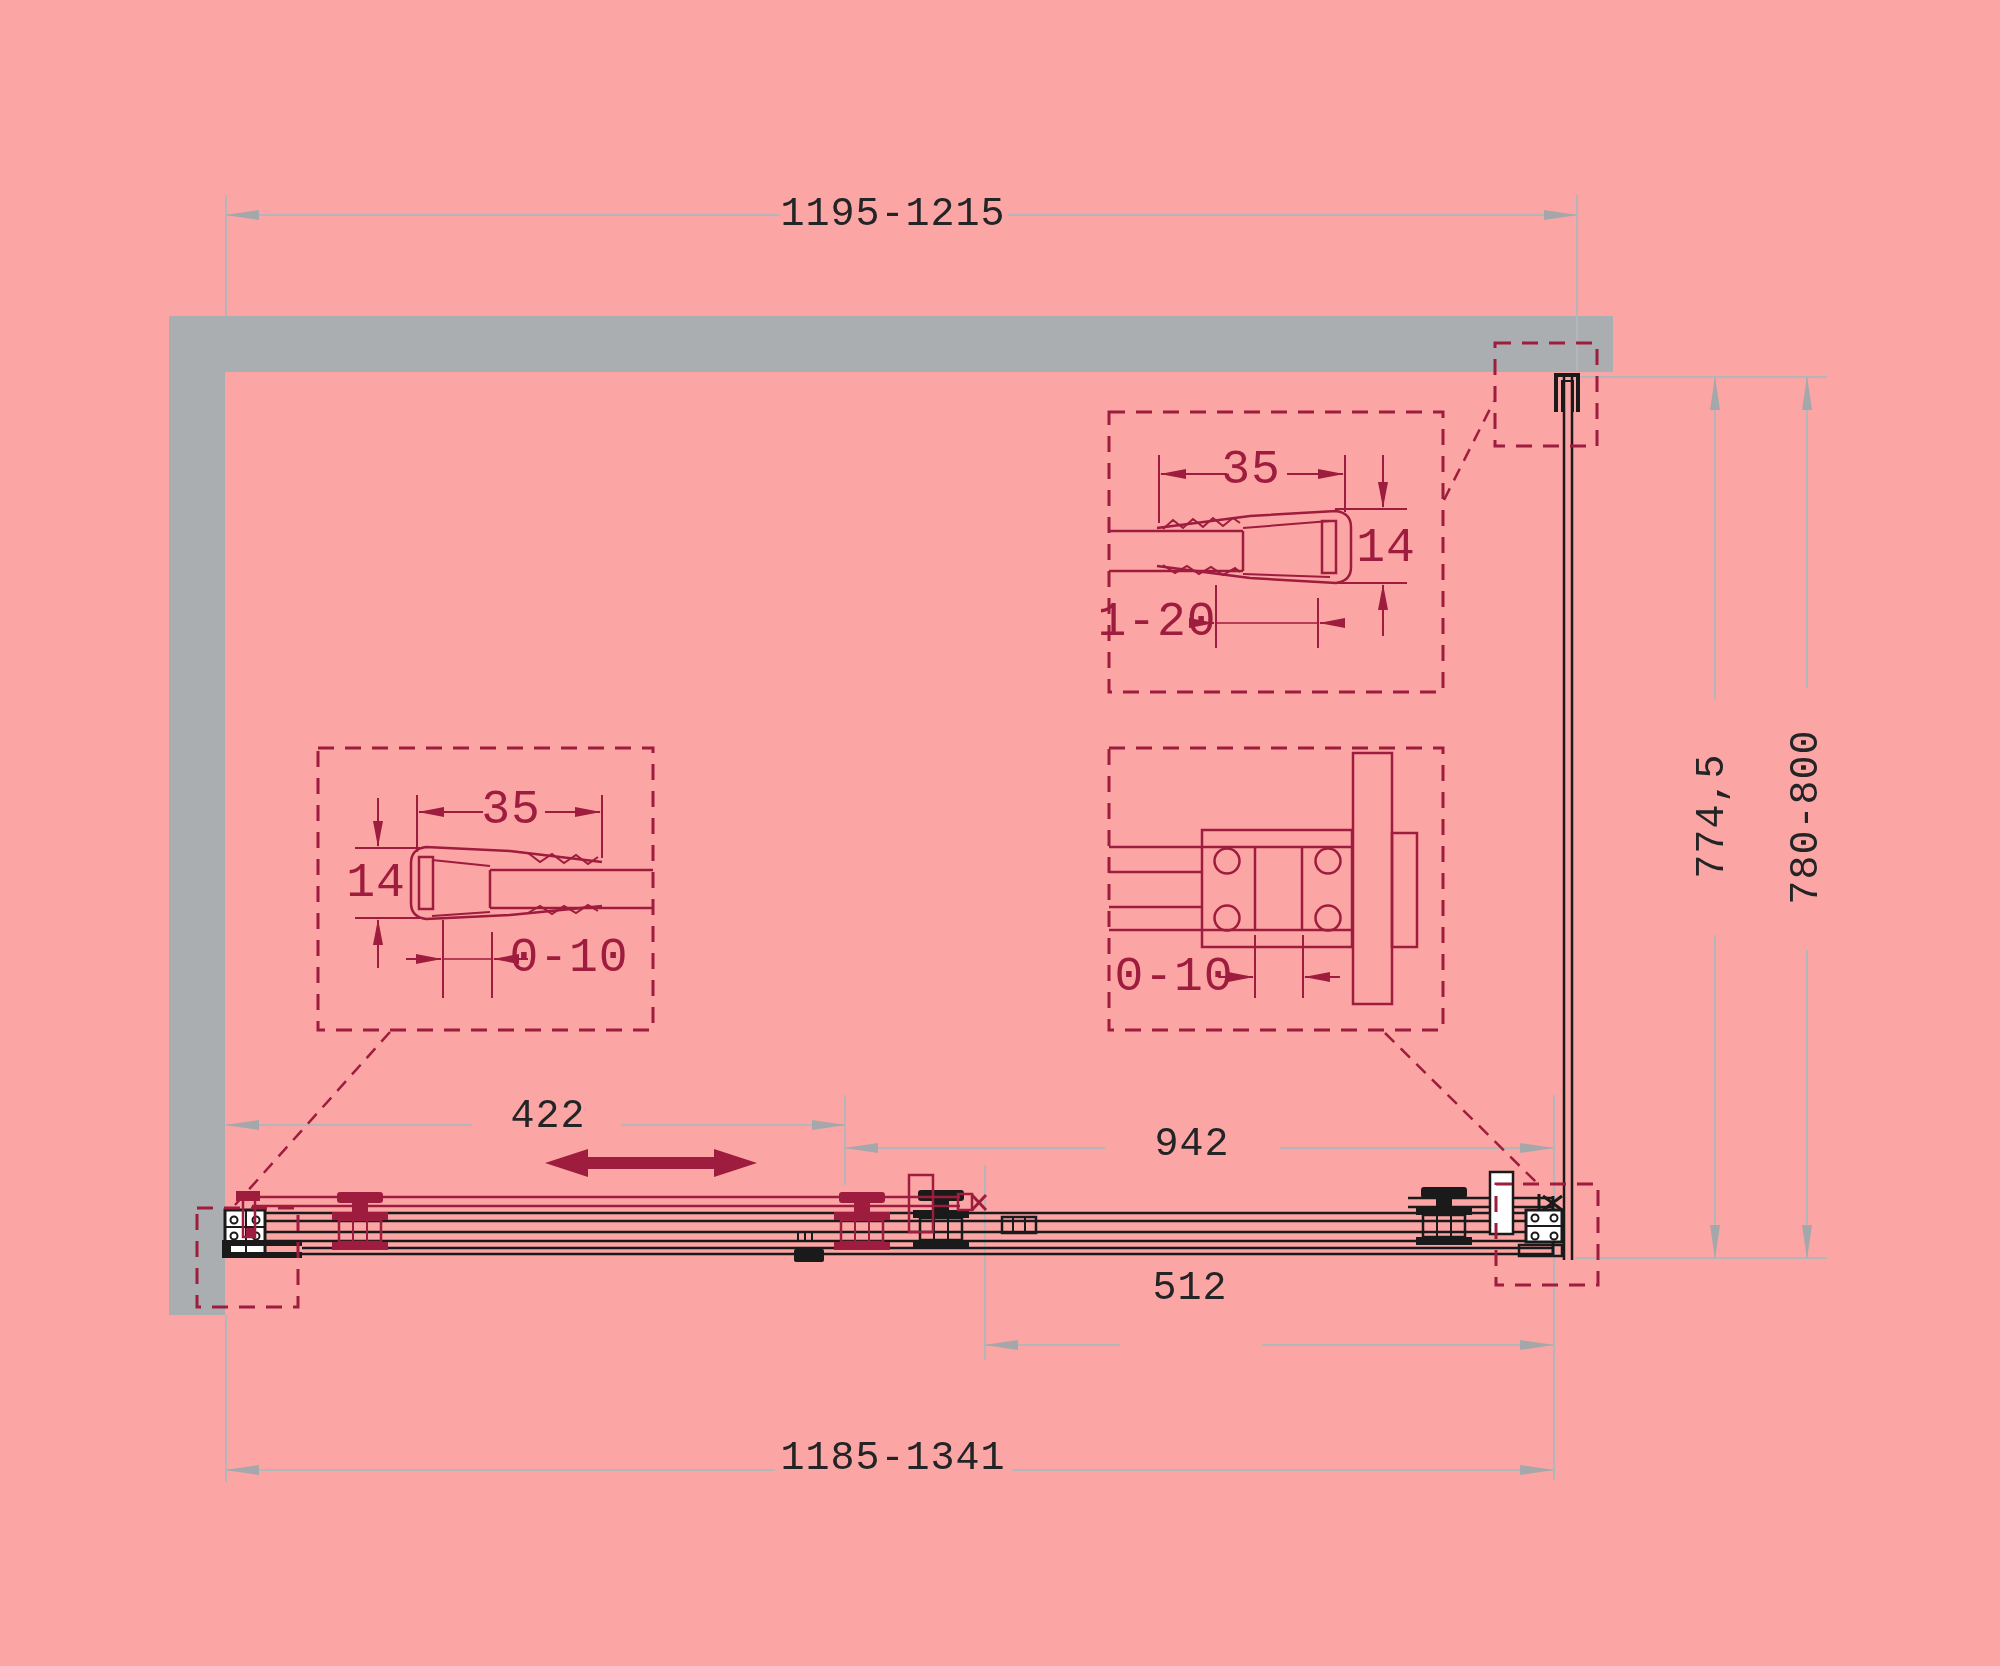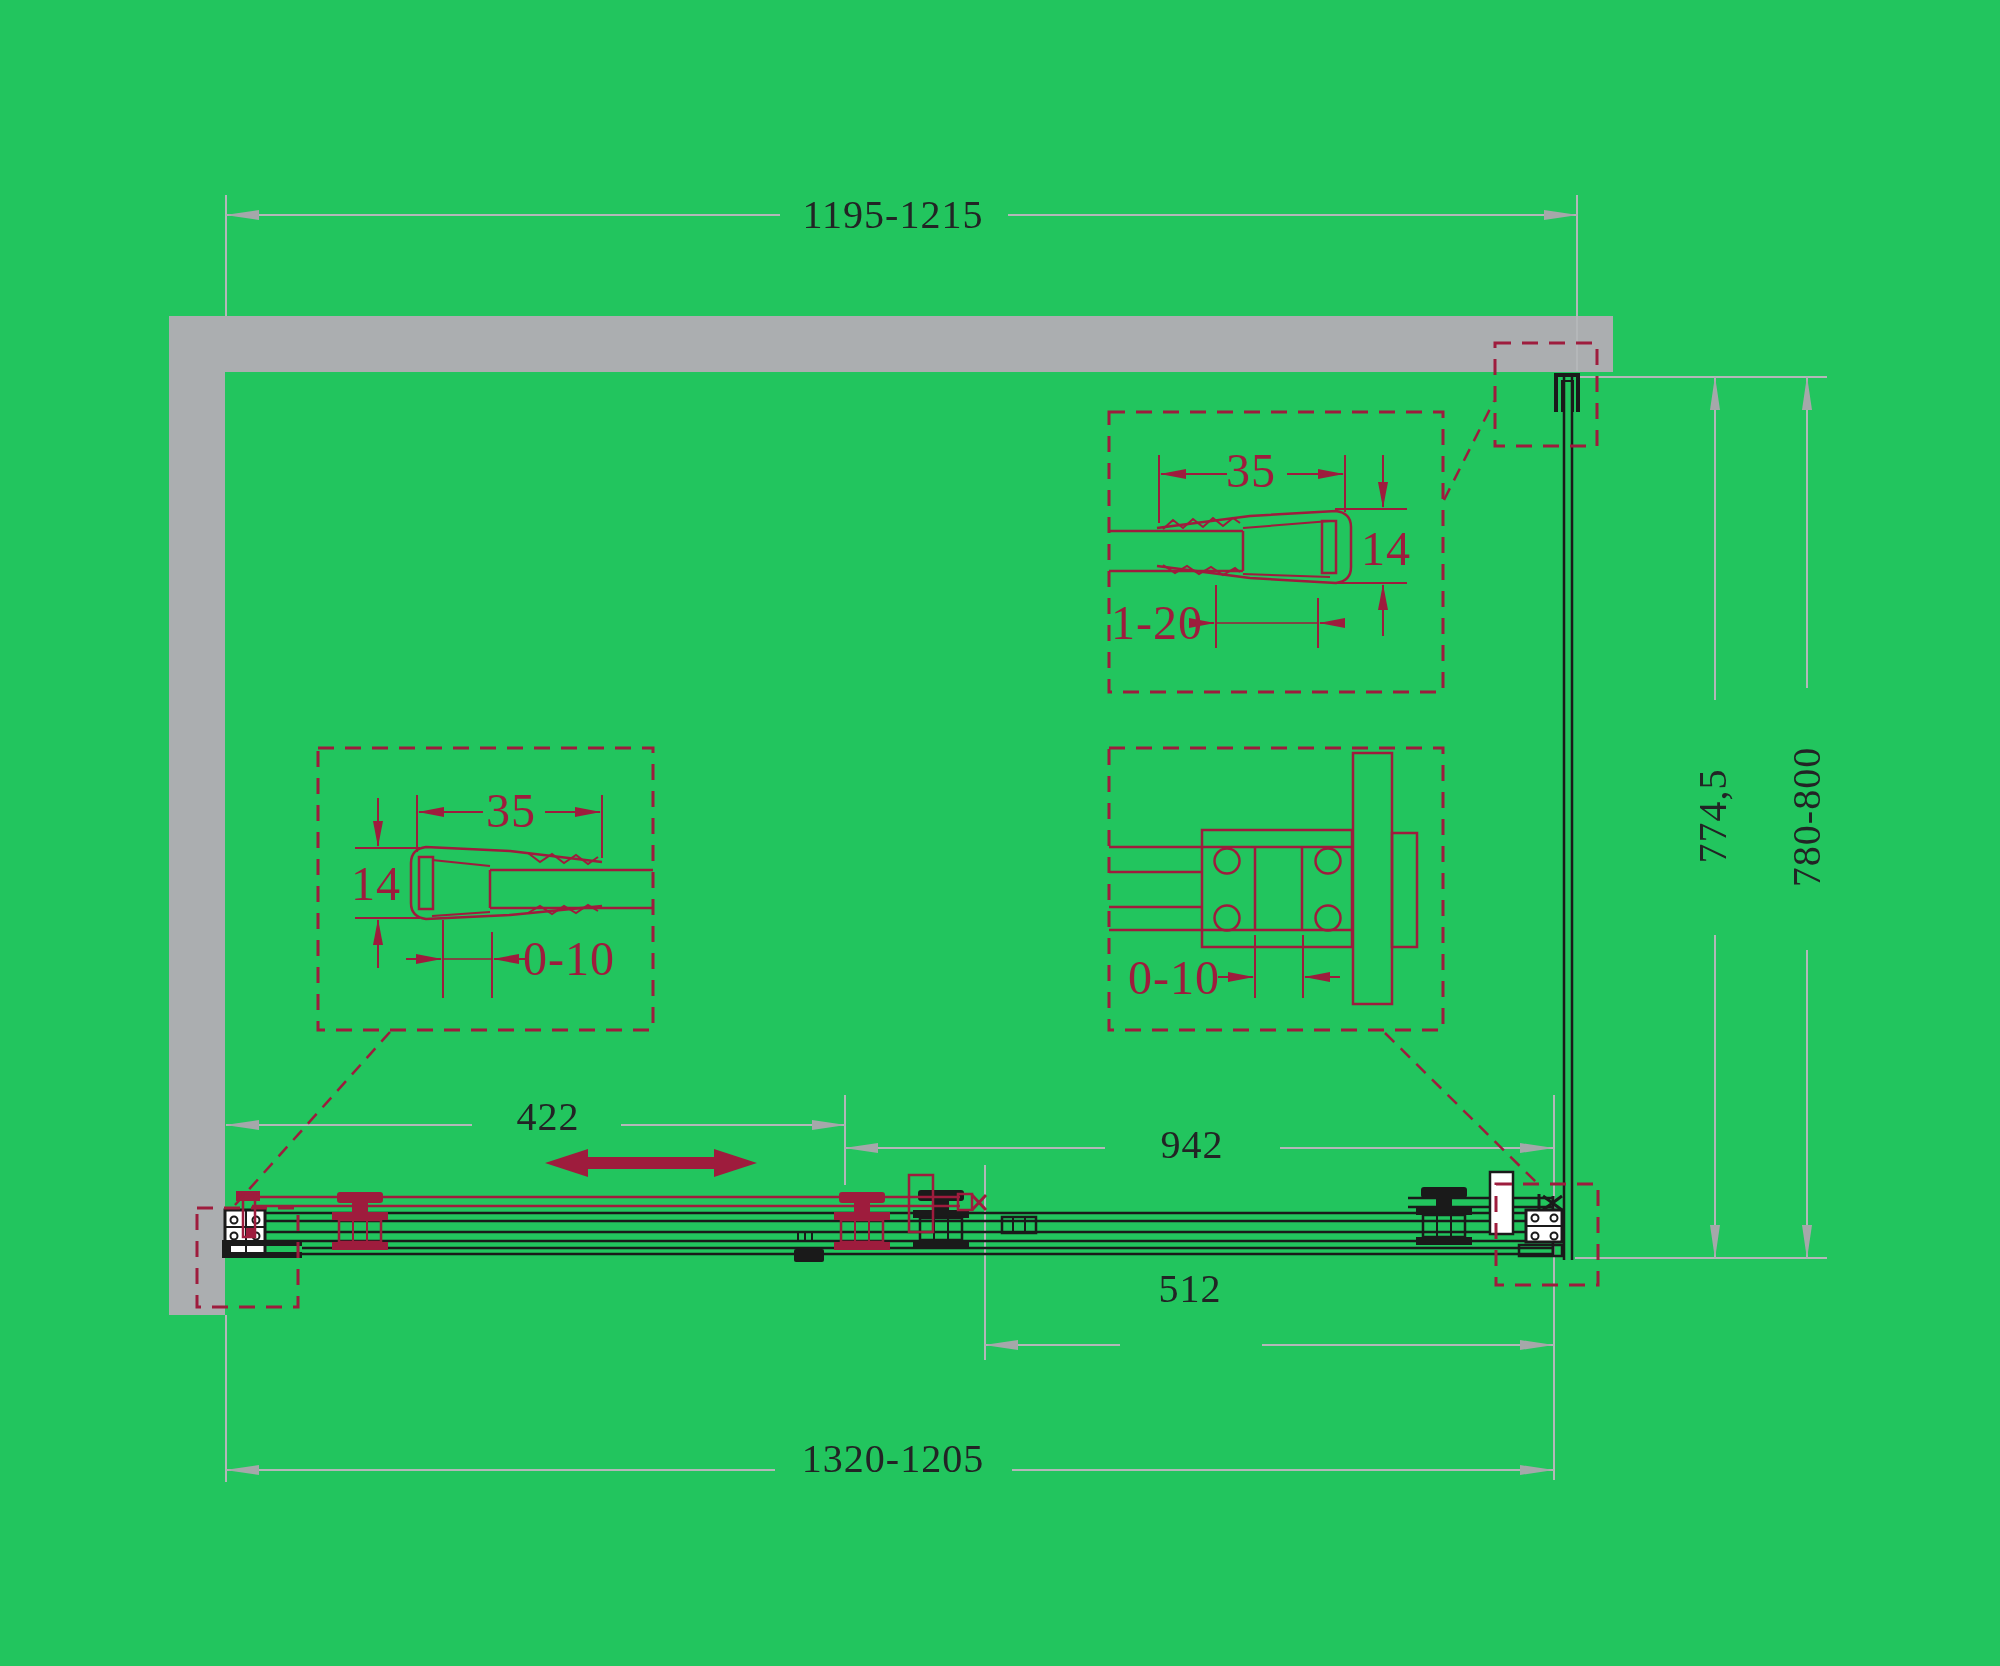--- a/index.html
+++ b/index.html
@@ -1,21 +1,21 @@
 <!DOCTYPE html>
 <html><head>
 <meta charset="utf-8">
 <style>
   html,body{margin:0;padding:0;background:#ffffff;}
   #canvas{
     position:relative;
     width:2000px;height:1666px;
-    background:#22c55e;
+    background:#fca5a5;
     overflow:hidden;
-    font-family:Liberation Serif, serif;
+    font-family:Liberation Mono, monospace;
   }
   #drawing{position:absolute;left:0;top:0;}
   .dim-label{
     position:absolute;
     transform:translate(-50%,-50%);
     font-size:40px;
     letter-spacing:1px;
     color:#222425;
     white-space:nowrap;
     background:transparent;
@@ -265,21 +265,21 @@
     </g>
   </g>
 </svg>
 
 <div class="dim-label" style="left:893px;top:214px;">1195-1215</div>
 <div class="dim-label rot" style="left:1712px;top:816px;">774,5</div>
 <div class="dim-label rot" style="left:1806px;top:817px;">780-800</div>
 <div class="dim-label" style="left:548px;top:1116px;">422</div>
 <div class="dim-label" style="left:1192px;top:1144px;">942</div>
 <div class="dim-label" style="left:1190px;top:1288px;">512</div>
-<div class="dim-label" style="left:893px;top:1458px;">1320-1205</div>
+<div class="dim-label" style="left:893px;top:1458px;">1185-1341</div>
 
 <div class="detail-label" style="left:1251px;top:470px;">35</div>
 <div class="detail-label" style="left:1386px;top:548px;">14</div>
 <div class="detail-label" style="left:1157px;top:622px;">1-20</div>
 <div class="detail-label" style="left:511px;top:810px;">35</div>
 <div class="detail-label" style="left:376px;top:883px;">14</div>
 <div class="detail-label" style="left:569px;top:958px;">0-10</div>
 <div class="detail-label" style="left:1174px;top:977px;">0-10</div>
 
 </div>

